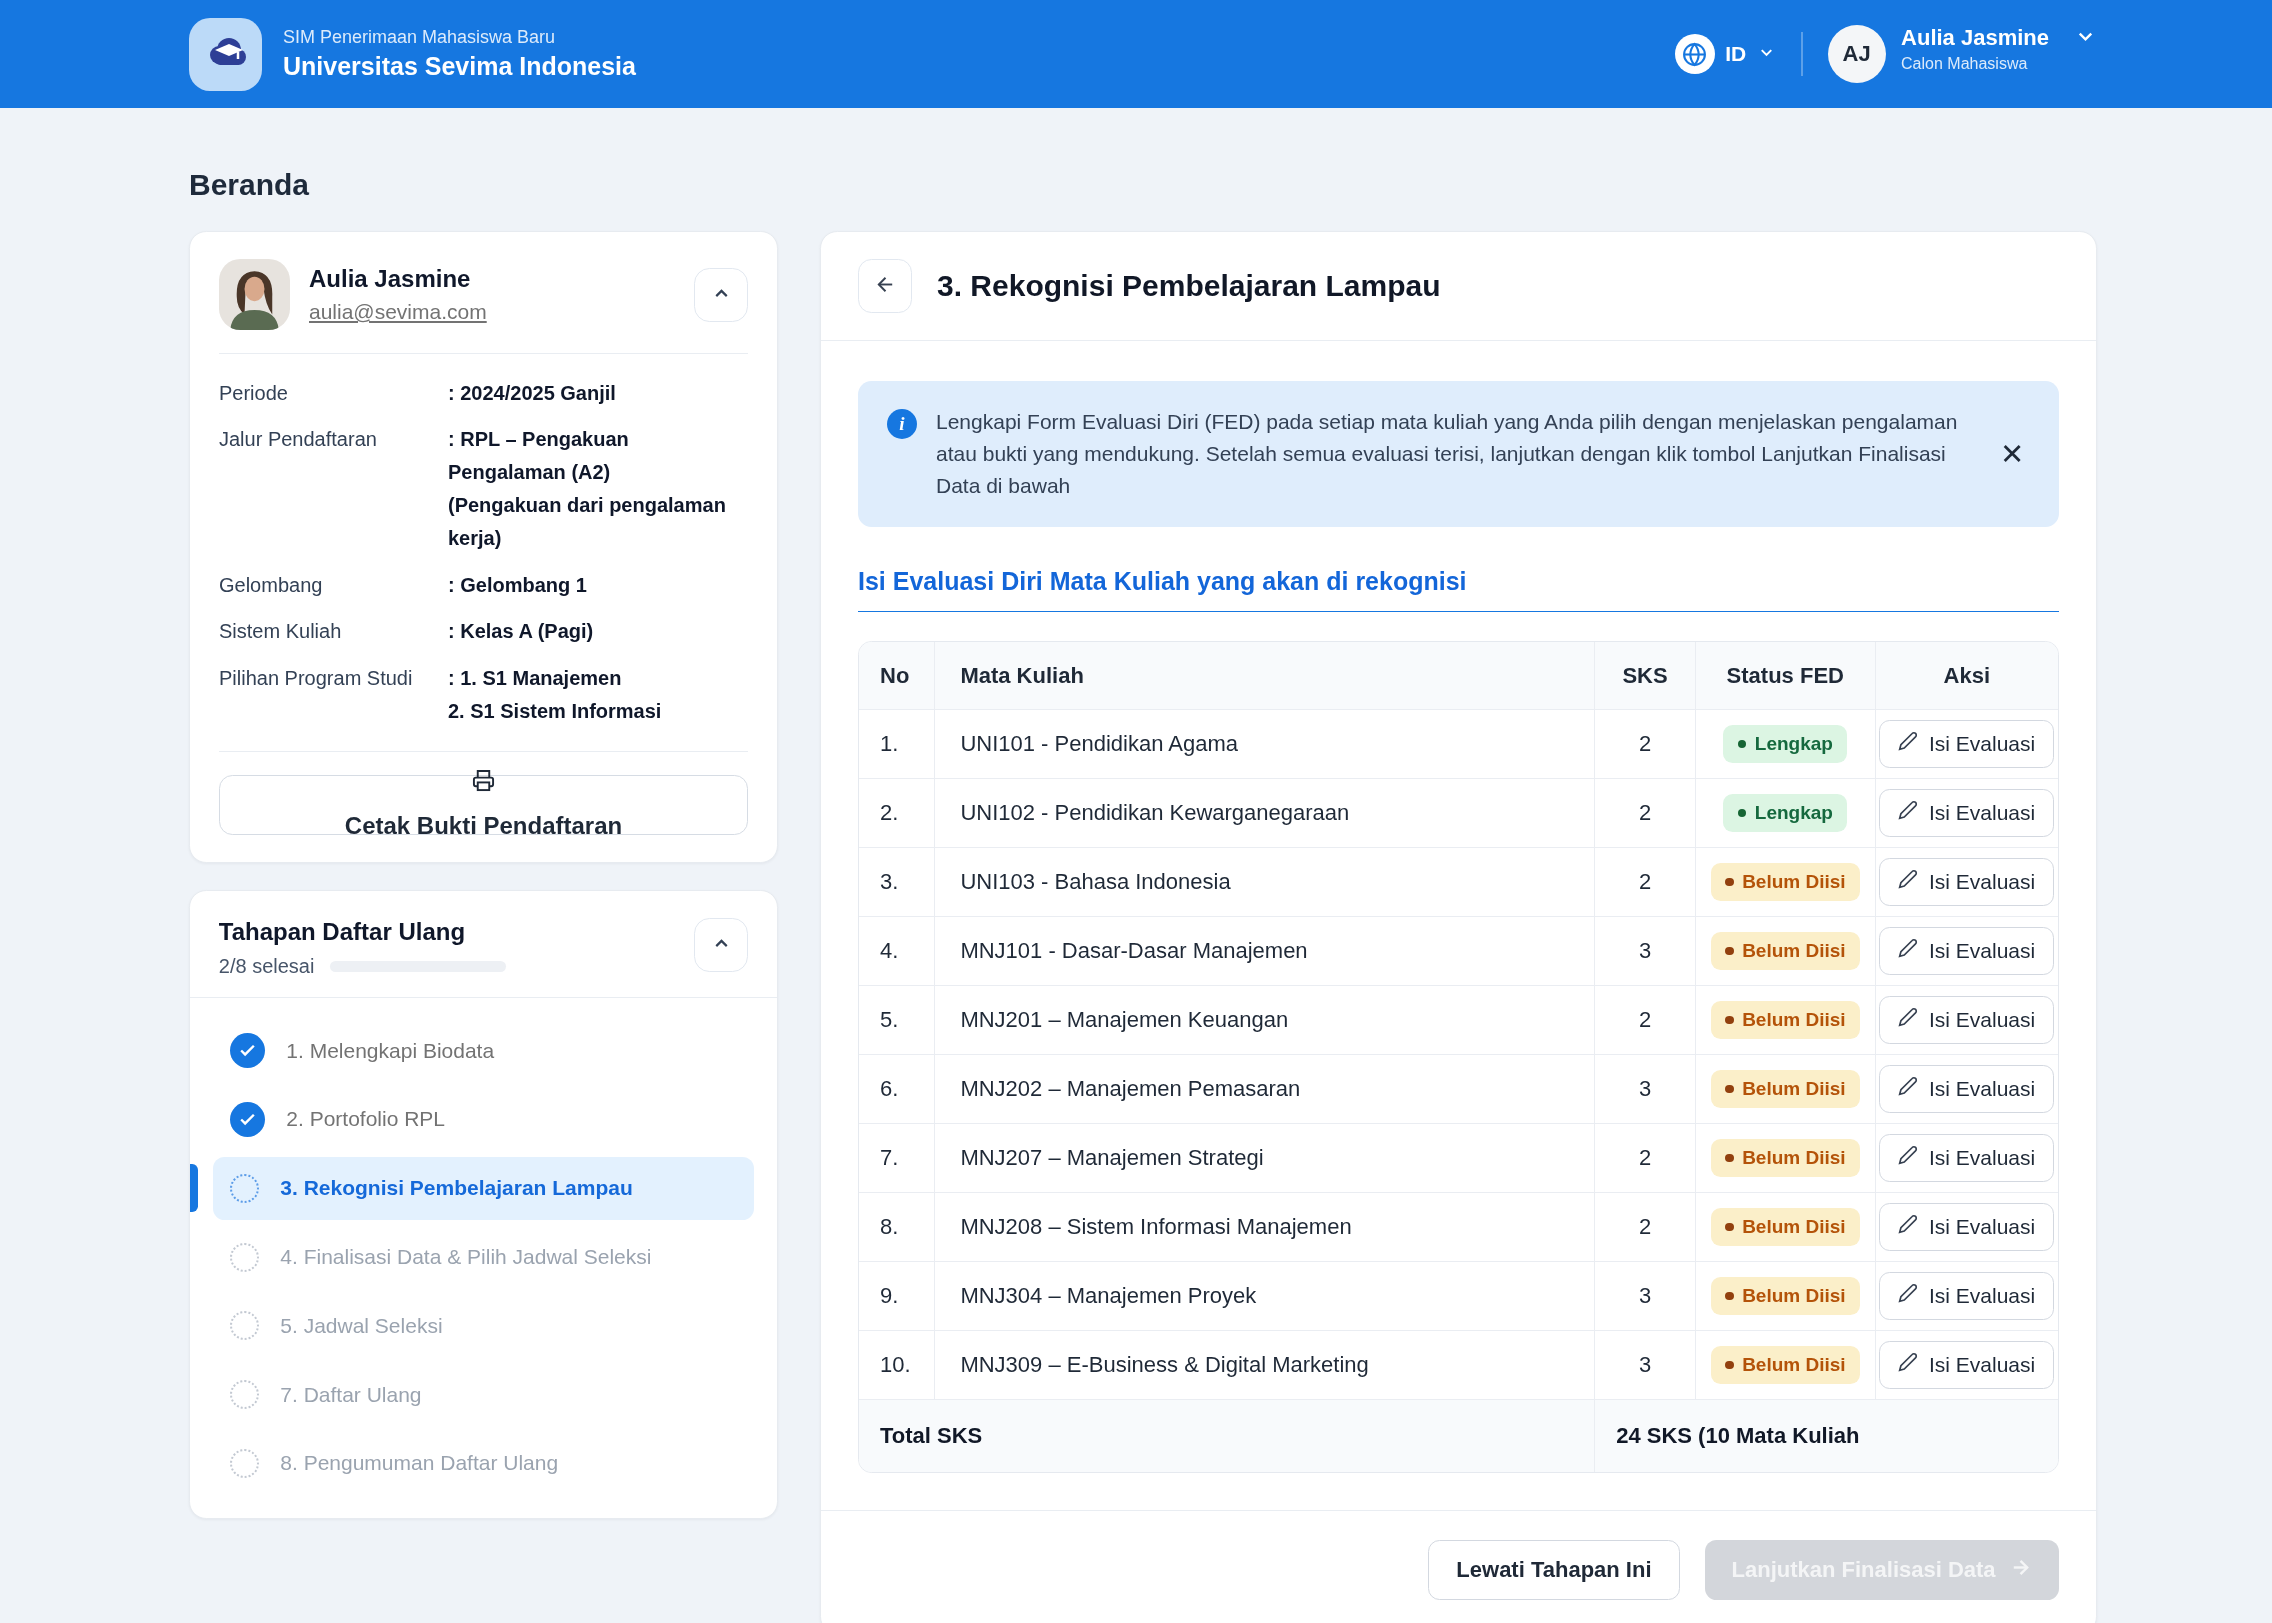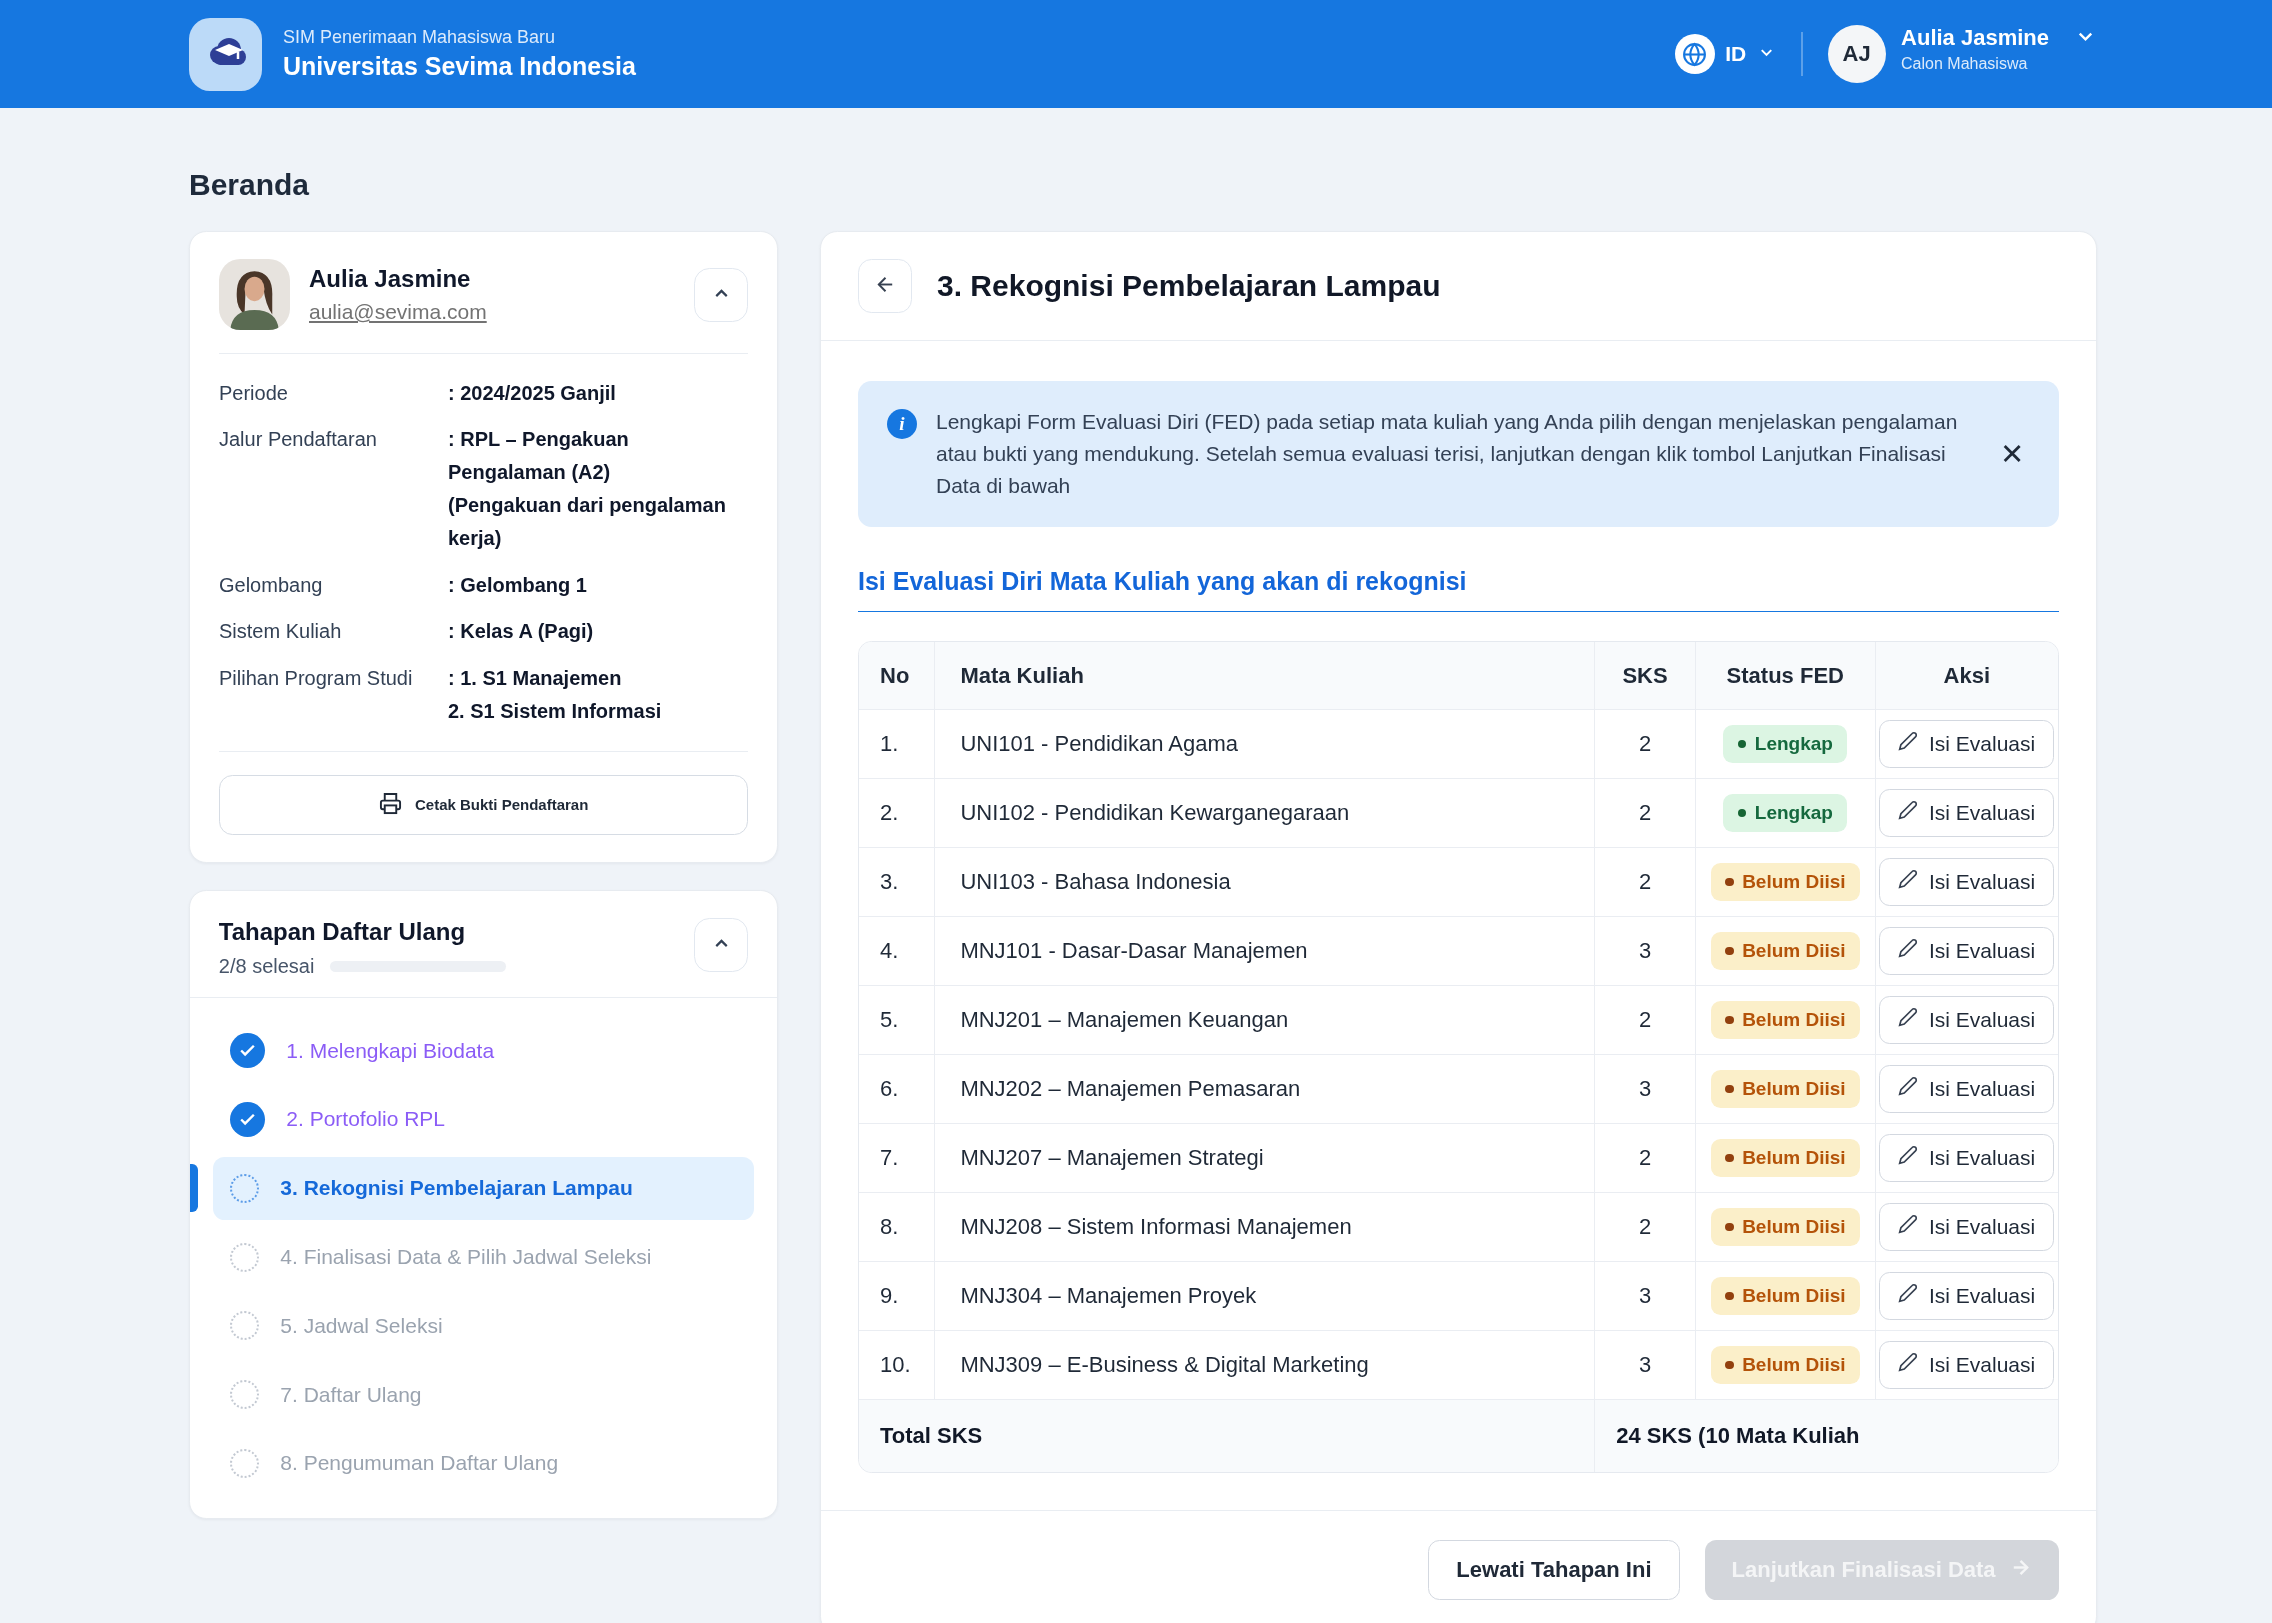--- a/index.html
+++ b/index.html
@@ -62,38 +62,39 @@
     border:1px solid #E2E8F0; background:#fff; cursor:pointer;
     display:flex; align-items:center; justify-content:center;
   }
   .card-divider { border:none; border-top:1px solid #E9EDF2; margin:23px 0; }
   .kv-row { display:flex; font-size:20px; line-height:33px; margin-bottom:13.4px; }
   .kv-label { width:229px; flex-shrink:0; color:#334155; }
   .kv-value { color:#0F172A; font-weight:bold; white-space:pre-line; }
   .print-btn {
     width:100%; height:60px; border-radius:13.4px; border:1px solid #D6DCE4;
     background:#fff; cursor:pointer; display:flex; align-items:center; justify-content:center;
-    gap:13.4px; font-size:15px; font-weight:bold; color:#1F2937;
+    gap:13.4px; font-size:24px; font-weight:bold; color:#1F2937;
     font-family:"Liberation Sans", sans-serif;
+    flex-direction:column;
   }
 
   
   .steps-card { margin-top:27px; padding:27px 23px 17.3px; }
   .steps-head { display:flex; align-items:flex-start; padding:0 5.8px; }
   .steps-title { font-size:24px; font-weight:bold; color:#0F172A; margin-bottom:9.6px; }
   .progress-line { display:flex; align-items:center; gap:15.4px; }
   .progress-label { font-size:20px; color:#475569; }
   .progress-track { width:176px; height:10.6px; border-radius:5.8px; background:#EDF0F4; overflow:hidden; }
   .progress-fill { height:100%; border-radius:5.8px; background:#1677E0; }
   .steps-divider { border:none; border-top:1px solid #E9EDF2; margin:19px -23px 21px; }
   .steps-list { list-style:none; }
   .step-item {
     position:relative; display:flex; align-items:center; gap:21px;
     height:63px; padding:0 17.3px; margin-bottom:5.8px; border-radius:11.5px;
-    font-size:21px; color:#8b5cf6; cursor:pointer;
+    font-size:21px; color:#737373; cursor:pointer;
   }
   .step-item .icon-done { display:none; }
   .step-item .icon-dot { display:none; }
   .step-item.done .icon-done { display:flex; }
   .step-item.active .icon-dot, .step-item.pending .icon-dot { display:block; }
   .icon-done {
     width:35px; height:35px; border-radius:50%; background:#1677E0;
     align-items:center; justify-content:center; flex-shrink:0;
   }
   .icon-dot { width:29px; height:29px; border-radius:50%; border:2.9px dotted #C3C9D2; flex-shrink:0; }

